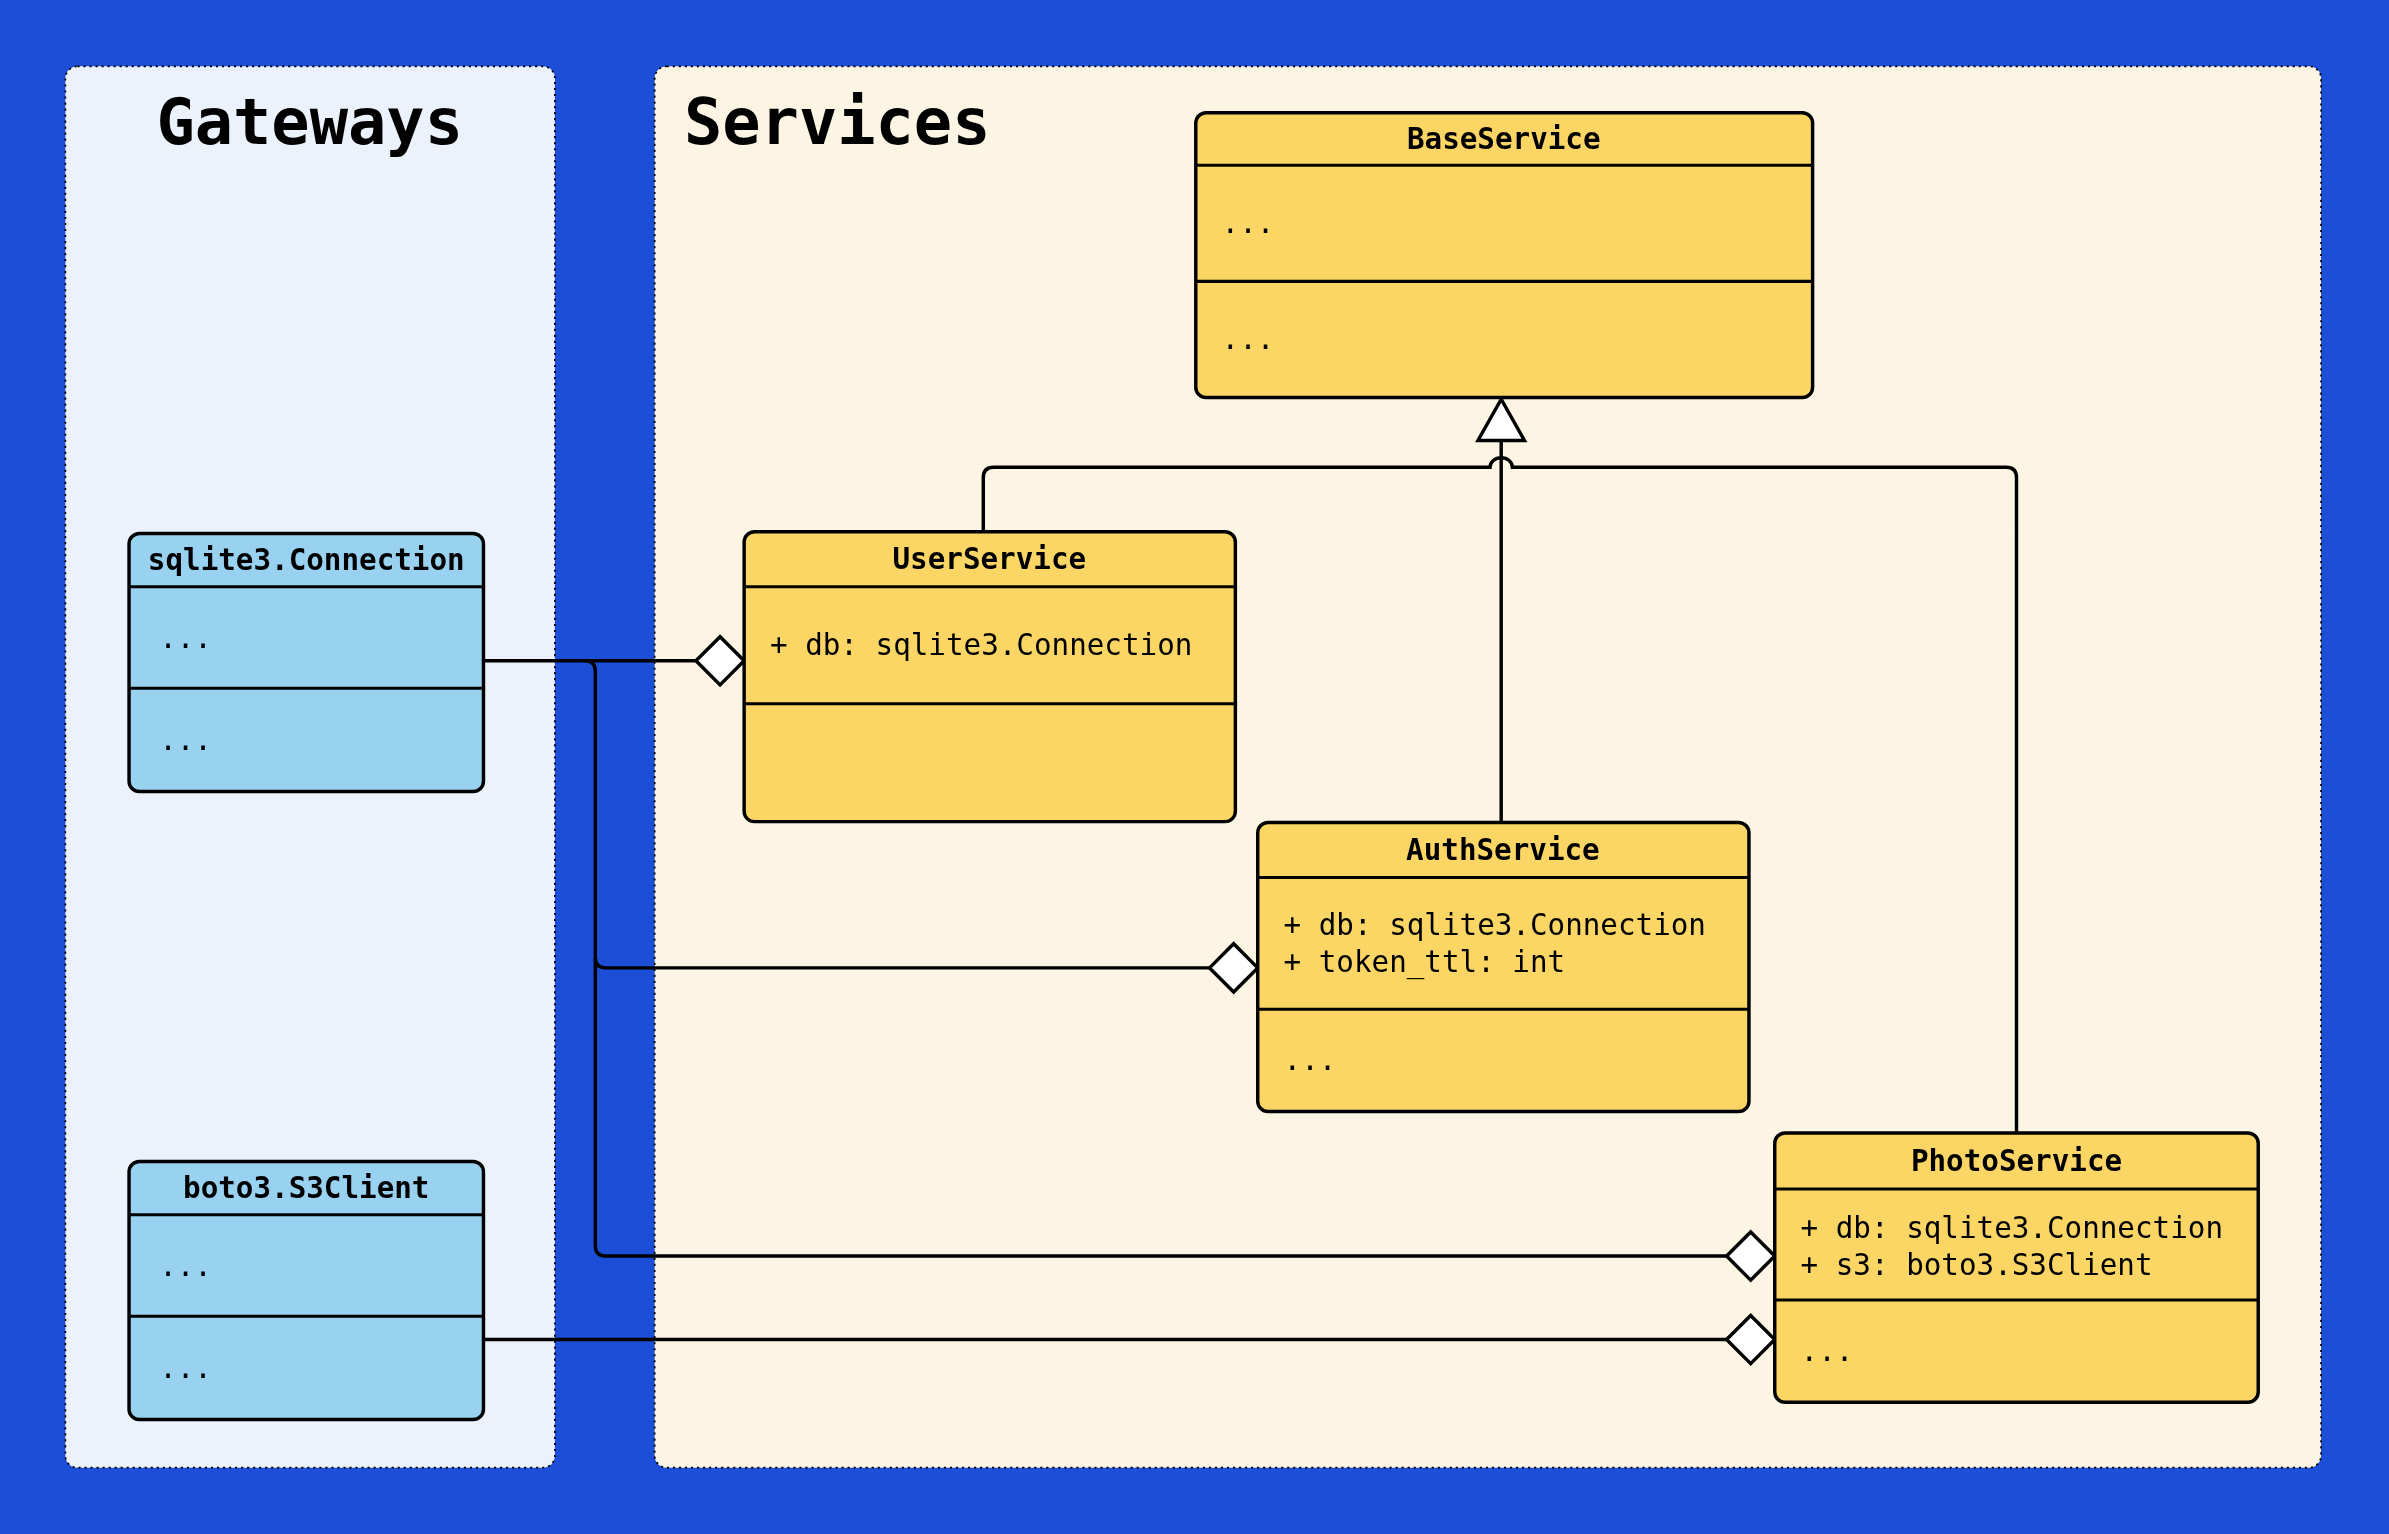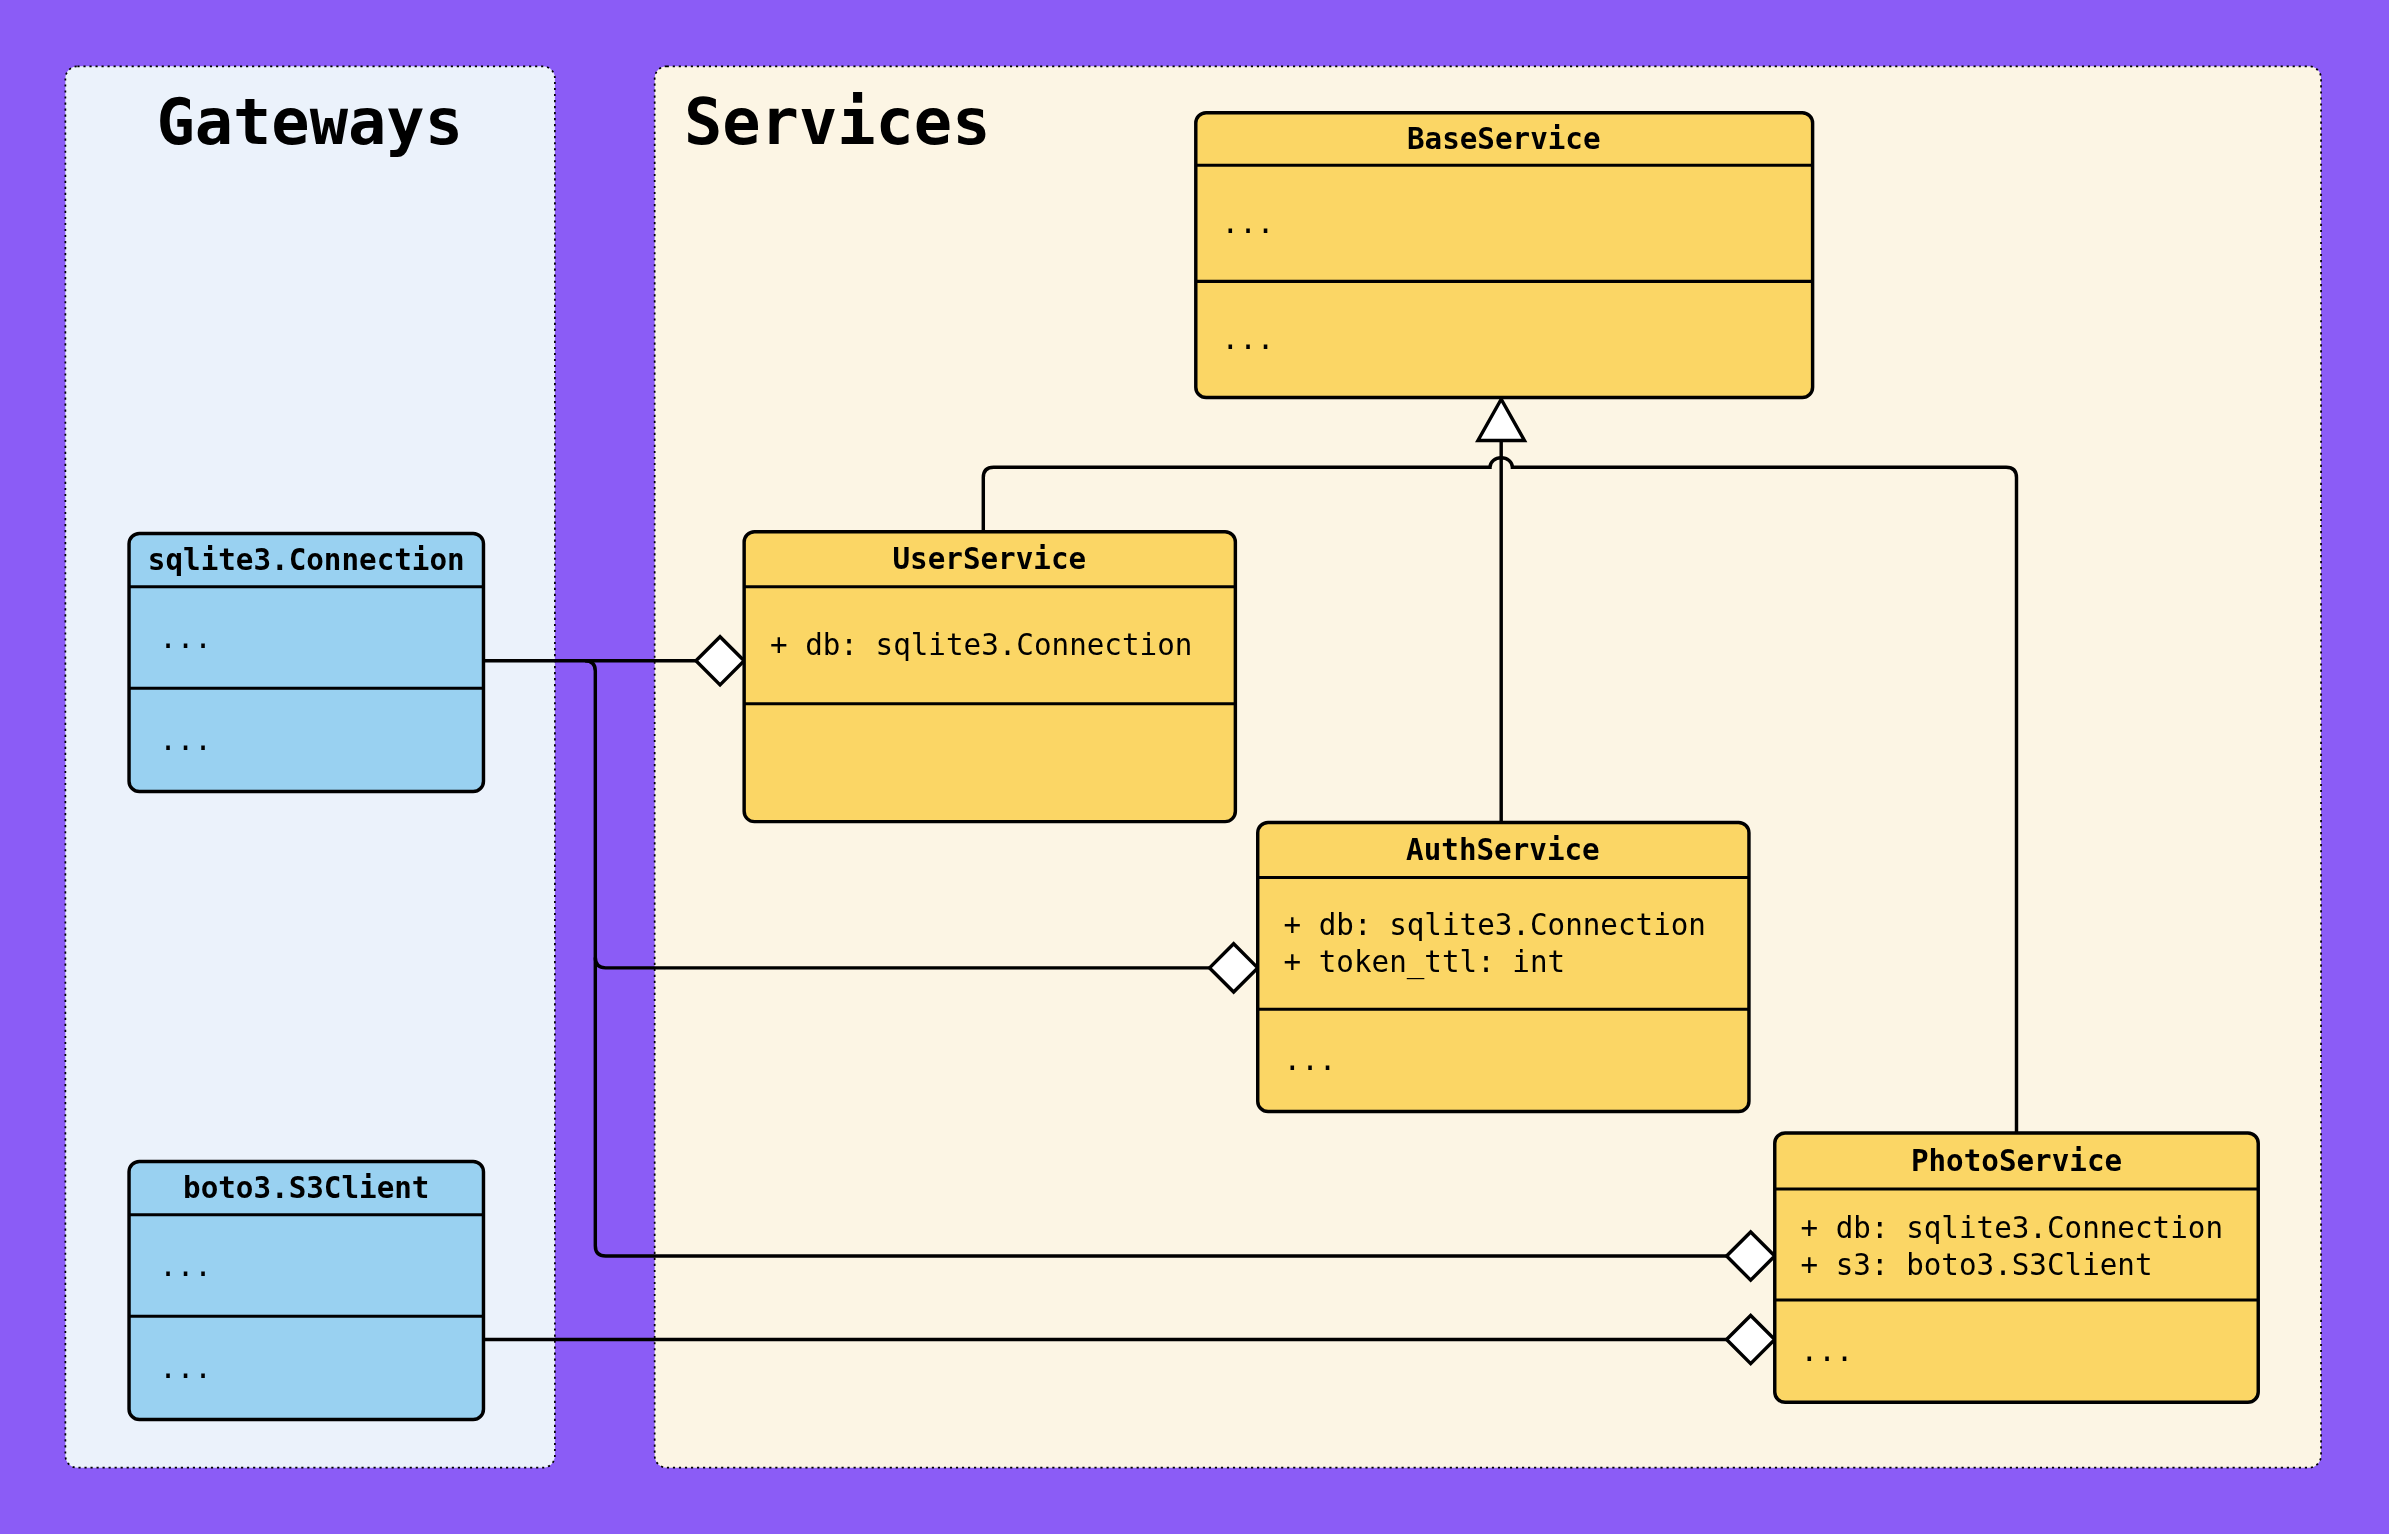--- a/index.html
+++ b/index.html
@@ -1,17 +1,17 @@
 <!DOCTYPE html>
 <html style="font-size:13.8px"><head>
 <meta charset="utf-8">
 <title>UML Diagram</title>
 <style>
   html, body { margin: 0; padding: 0; background: #ffffff; }
-  .canvas { position: relative; width: 2389px; height: 1534px; background: #8b5cf6; }
+  .canvas { position: relative; width: 2389px; height: 1534px; background: #1d4ed8; }
   svg { display: block; }
   text {
     font-family: "DejaVu Sans Mono", "Liberation Mono", monospace;
   }
   .panel-title { font-size: 74px; font-weight: bold; fill: #000; }
   .class-title { font-size: 34px; font-weight: bold; fill: #000; }
   .class-attr  { font-size: 34px; font-weight: normal; fill: #000; }
   .box       { stroke: #000; stroke-width: 4; }
   .divider   { stroke: #000; stroke-width: 3.5; }
   .connector { stroke: #000; stroke-width: 4; fill: none; }

